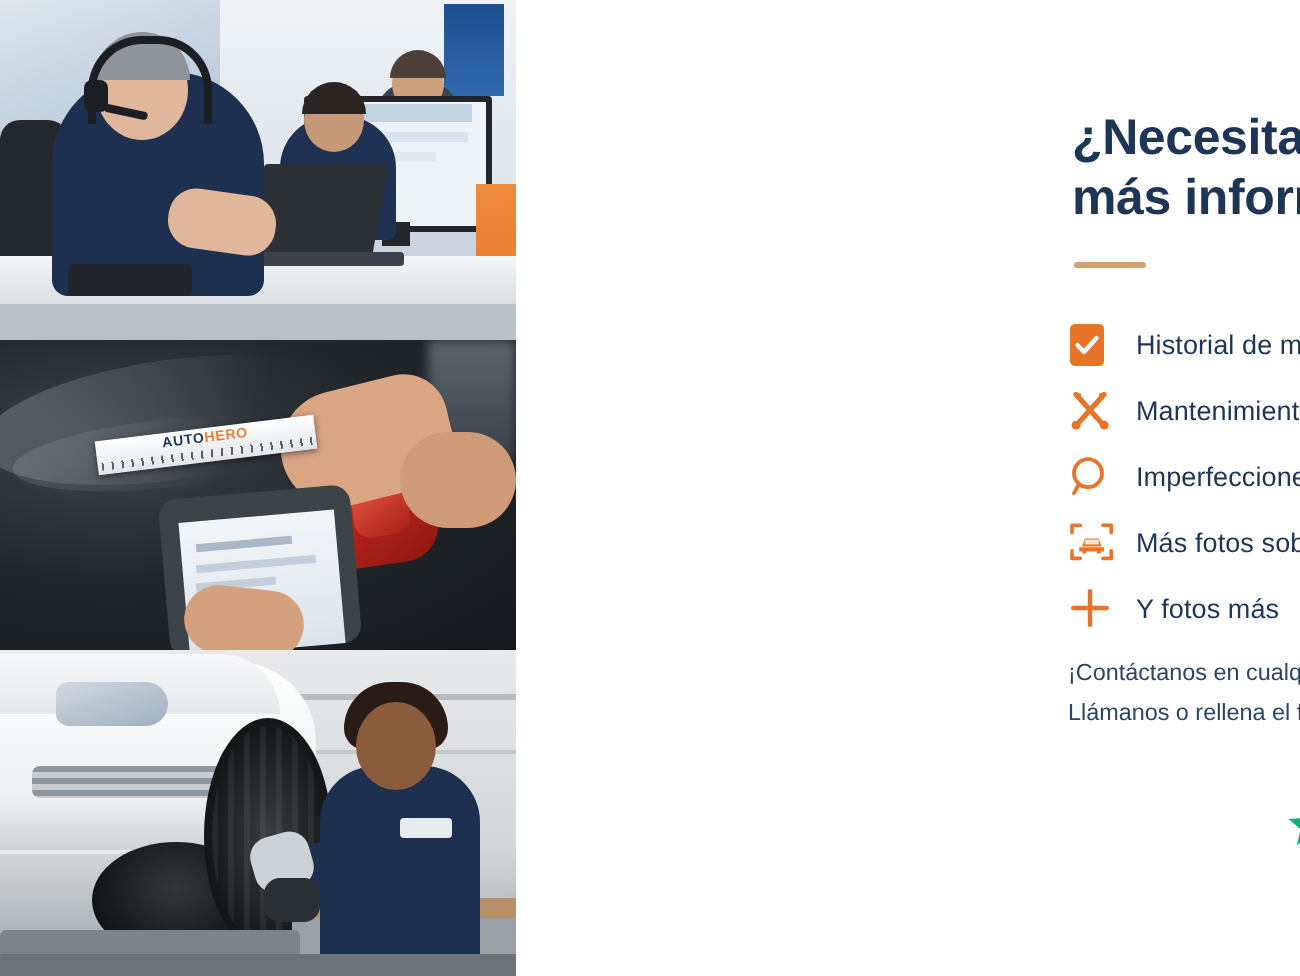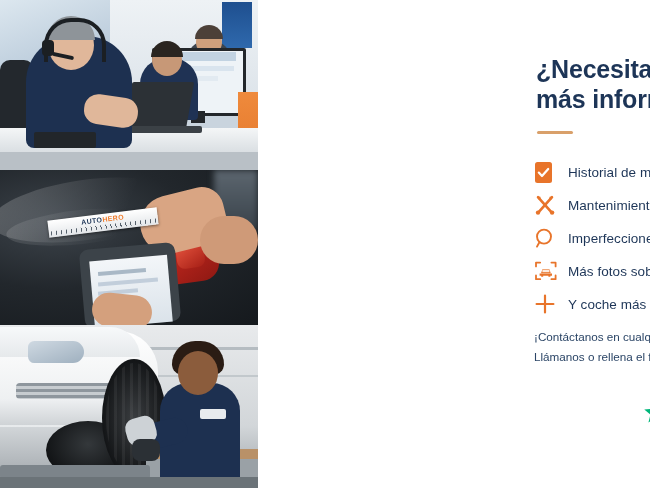--- a/index.html
+++ b/index.html
@@ -293,21 +293,21 @@
         </span>
         <span class="f-label">Más fotos sobre el coche</span>
       </div>
 
       <div class="feature">
         <span class="f-icon">
           <svg width="22" height="22" viewBox="0 0 22 22">
             <path d="M11 2.6 V19.4 M2.6 11 H19.4" stroke="#e8742a" stroke-width="2.2" stroke-linecap="round"></path>
           </svg>
         </span>
-        <span class="f-label">Y coche más</span>
+        <span class="f-label">Y fotos más</span>
       </div>
 
     </div>
 
     <div class="contact">
       <span>¡Contáctanos en cualquier momento para más información!</span>
       <span>Llámanos o rellena el formulario de contacto.</span>
     </div>
 
     <div class="tp">

